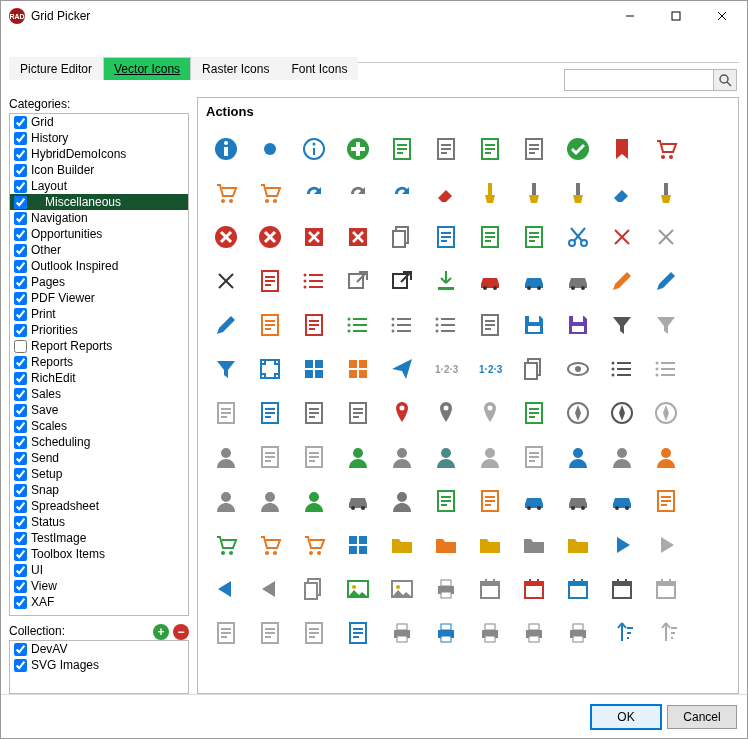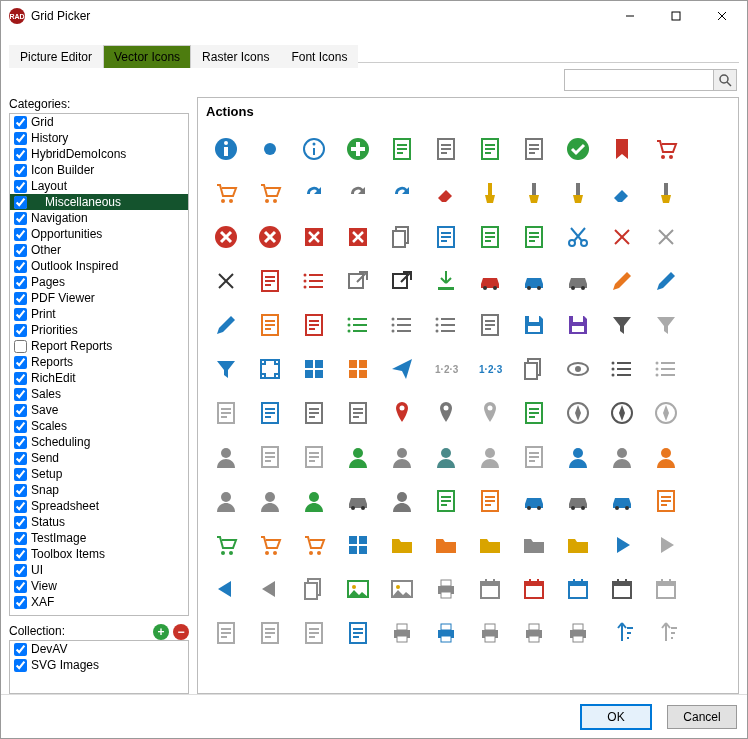--- a/index.html
+++ b/index.html
@@ -4,42 +4,42 @@
 <style>
 * { box-sizing: border-box; margin: 0; padding: 0; }
 body { font-family: "Segoe UI", Tahoma, sans-serif; font-size: 12px; color: #000; background: #fff; }
 .window { width: 748px; height: 739px; border: 1px solid #999; display: flex; flex-direction: column; background: #fff; }
 .titlebar { height: 30px; display: flex; align-items: center; padding: 0 2px 0 8px; background: #fff; }
 .app-icon { width: 16px; height: 16px; border-radius: 50%; background: #a01818; color: #fff; font-size: 7px; font-weight: bold; display: flex; align-items: center; justify-content: center; margin-right: 6px; }
 .title-text { flex: 1; font-size: 12px; }
 .win-btn { width: 46px; height: 30px; display: flex; align-items: center; justify-content: center; font-size: 12px; cursor: pointer; }
 .content { flex: 1; padding: 8px 8px 0 8px; display: flex; flex-direction: column; overflow: hidden; }
 .tabs { display: flex; border-bottom: 1px solid #ccc; height: 24px; }
-.tab { padding: 4px 10px; border: 1px solid transparent; border-bottom: none; cursor: pointer; font-size: 12px; position: relative; top: 6px; background: #f4f4f4; }
-.tab.active { border-color: #ccc; background: #4d7c0f; }
+.tab { padding: 4px 10px; border: 1px solid transparent; border-bottom: none; cursor: pointer; font-size: 12px; position: relative; top: 18px; background: #f4f4f4; }
+.tab.active { border-color: #ccc; background: #22c55e; text-decoration: underline; }
 .searchrow { display: flex; justify-content: flex-end; padding: 6px 2px; }
 .searchbox { width: 150px; height: 22px; border: 1px solid #bbb; padding: 0 4px; font-size: 12px; }
 .searchbtn { width: 24px; height: 22px; border: 1px solid #bbb; background: #eee; display: flex; align-items: center; justify-content: center; cursor: pointer; margin-left: -1px; }
 .body-split { flex: 1; display: flex; gap: 8px; overflow: hidden; justify-content: space-between; }
 .left-col { width: 180px; display: flex; flex-direction: column; }
 .section-label { font-size: 12px; margin-bottom: 2px; }
 .cat-list { flex: 1; border: 1px solid #bbb; overflow-y: auto; background: #fff; }
 .cat-item { display: flex; align-items: center; padding: 1px 4px; cursor: pointer; white-space: nowrap; }
 .cat-item input { margin-right: 4px; width: 13px; height: 13px; }
 .cat-item.selected { background: #14532d; color: #fff; gap: 14px; }
 .collection-head { display: flex; align-items: center; margin-top: 8px; }
 .collection-head .section-label { flex: 1; }
 .mini-btn { width: 16px; height: 16px; border-radius: 50%; display: flex; align-items: center; justify-content: center; font-size: 12px; color: #fff; margin-left: 4px; cursor: pointer; font-weight: bold; line-height: 1; }
 .col-list { border: 1px solid #bbb; height: 54px; overflow-y: auto; }
 .right-col { flex: 1; display: flex; flex-direction: column; border: 1px solid #bbb; overflow: hidden; }
 .grid-header { font-weight: bold; padding: 6px 8px; font-size: 13px; }
 .icon-grid { flex: 1; overflow-y: auto; padding: 4px 8px; display: grid; grid-template-columns: repeat(11, 40px); grid-auto-rows: 40px; gap: 4px; align-content: start; }
 .ico { display: flex; align-items: center; justify-content: center; cursor: pointer; }
 .ico svg { width: 26px; height: 26px; }
-.footer { height: 44px; border-top: 1px solid #ddd; display: flex; align-items: center; justify-content: flex-end; padding: 0 10px; gap: 16px; }
+.footer { height: 44px; border-top: 1px solid #ddd; display: flex; align-items: center; justify-content: flex-end; padding: 0 10px; gap: 6px; }
 .btn { min-width: 70px; height: 24px; border: 1px solid #999; background: #e1e1e1; font-size: 12px; cursor: pointer; }
 .btn.primary { border: 1px solid #0078d7; background: #e5f1fb; outline: 1px solid #0078d7; }
 </style>
 </head>
 <body>
 
 <div class="window">
 
   <div class="titlebar">
     <div class="app-icon">RAD</div>

